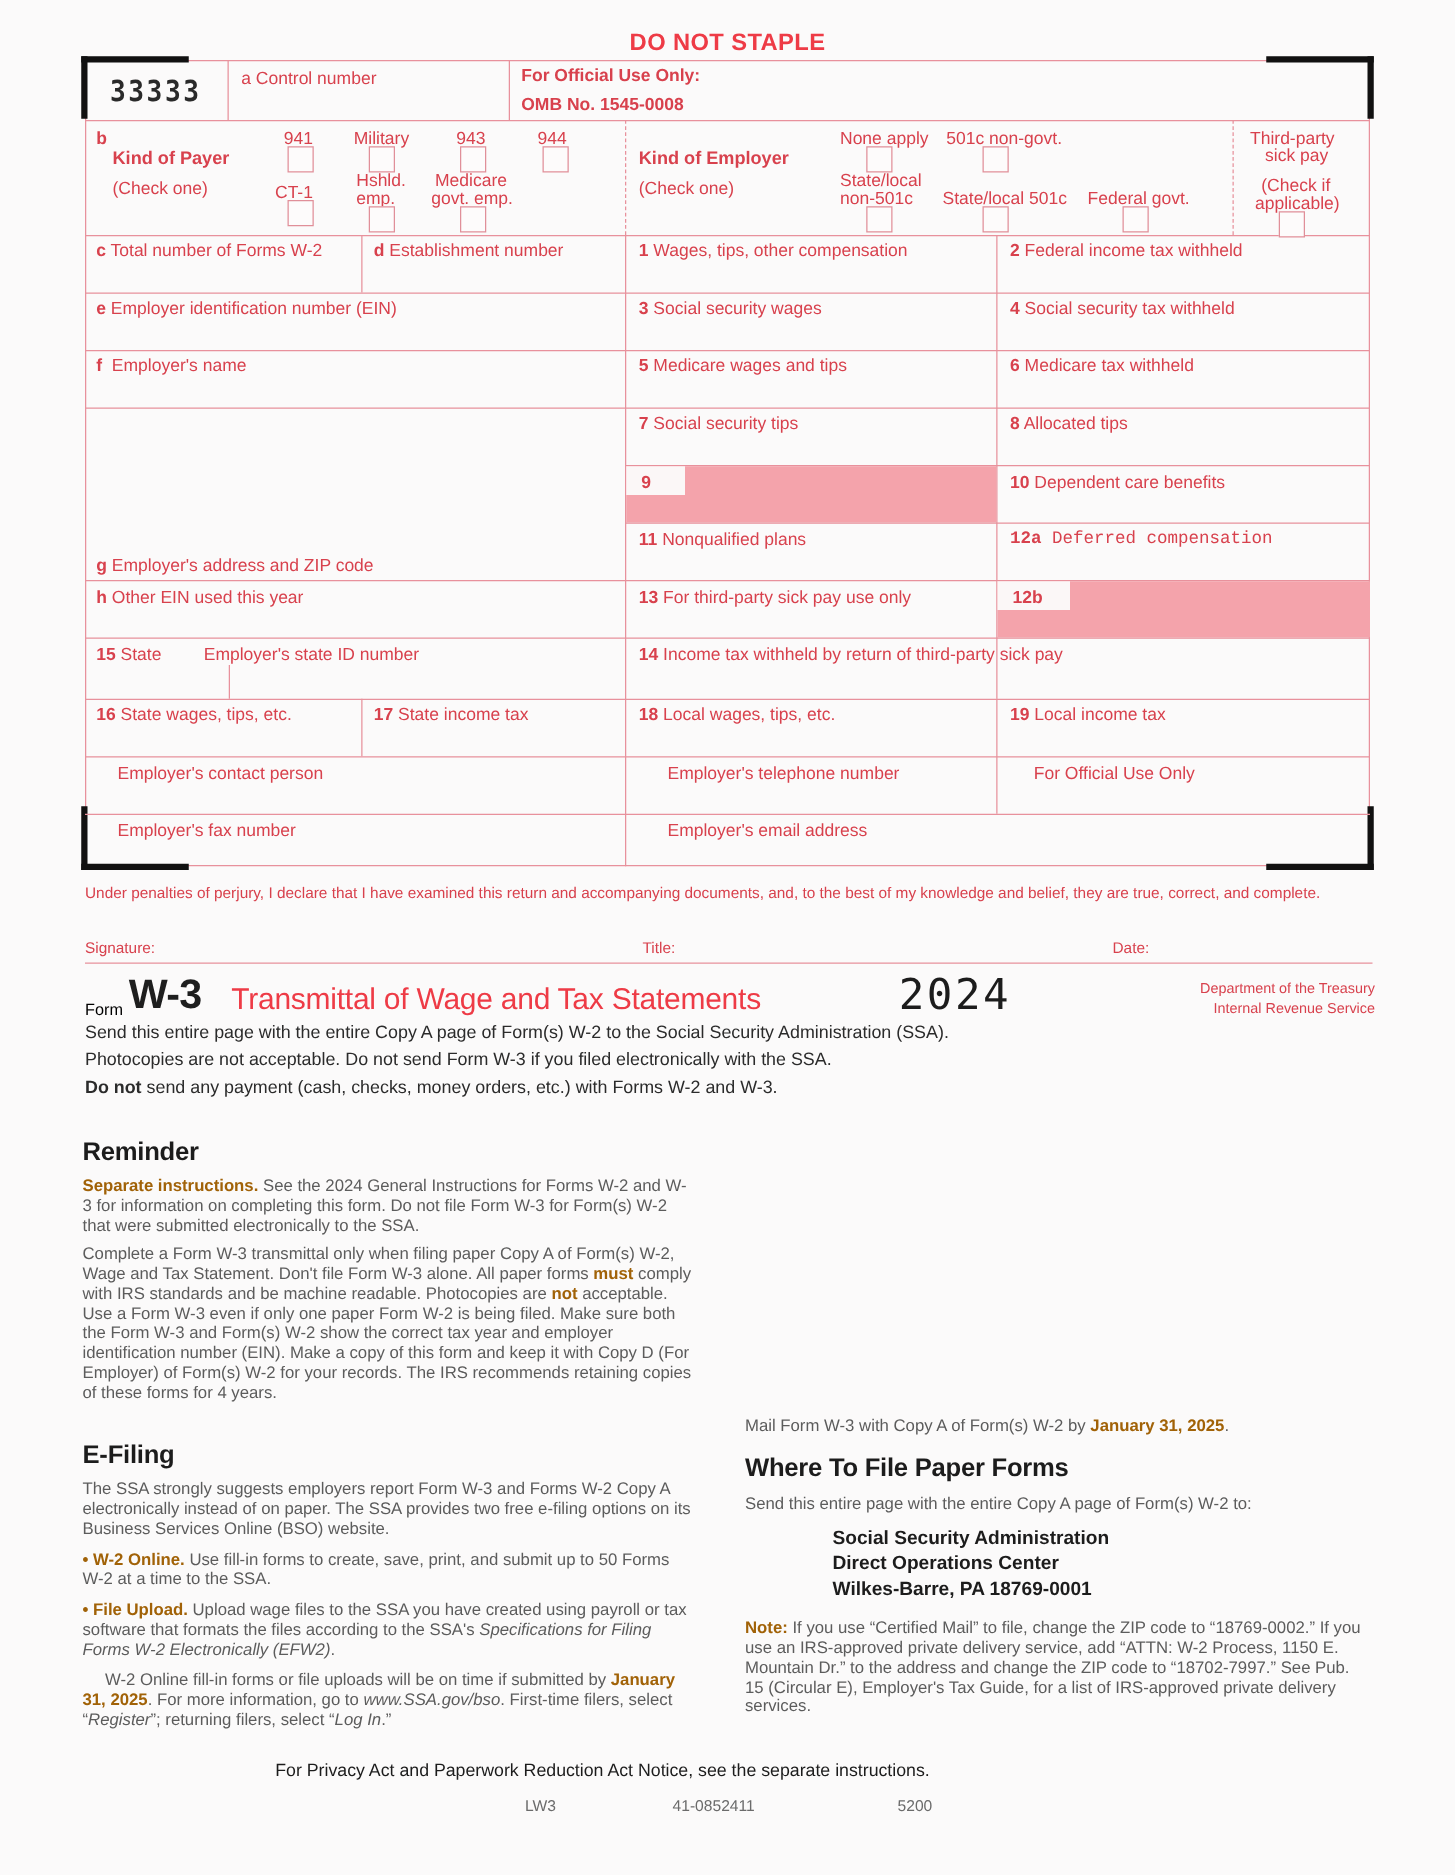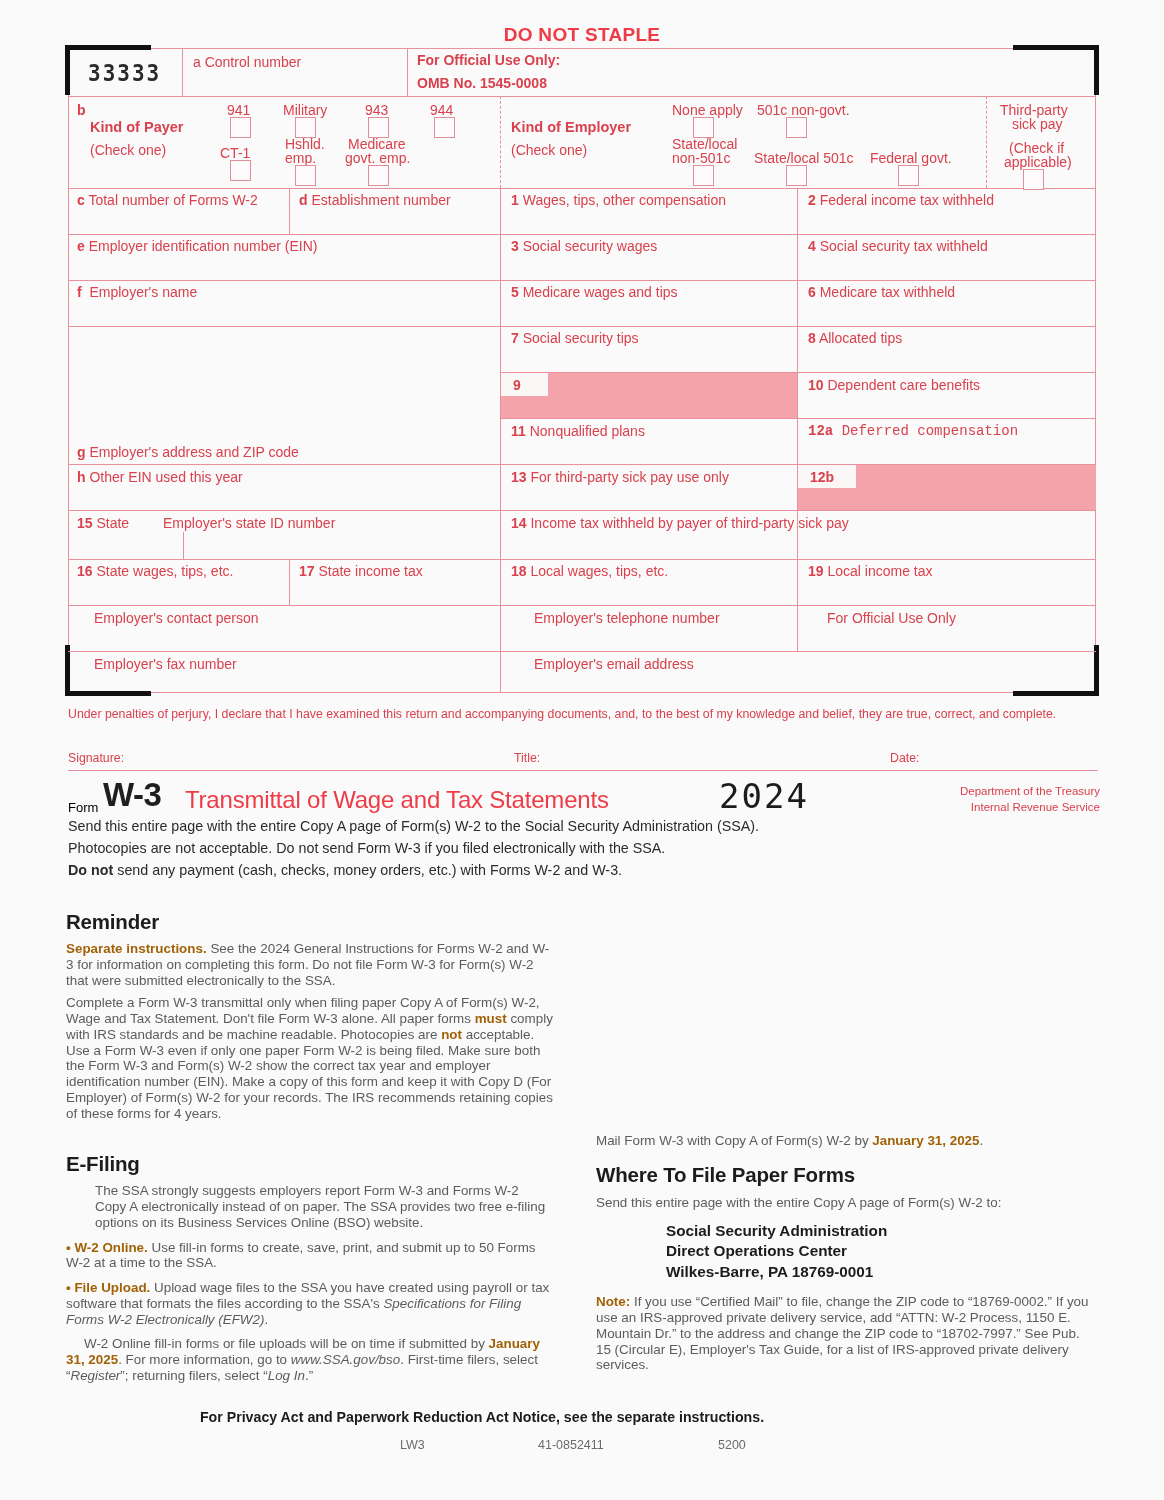--- a/index.html
+++ b/index.html
@@ -78,21 +78,21 @@
   .h2{font-size:20.5px;font-weight:bold;color:#1c1c1c;letter-spacing:-.2px;}
   .para{font-size:13.4px;color:#5c5c5c;line-height:1.175;}
   .para b{font-weight:bold;color:#a16207;}
   .para i{font-style:italic;}
   .addr{font-size:15.3px;font-weight:bold;color:#1c1c1c;line-height:1.35;}
 
   #colL{position:absolute;left:66px;top:910px;width:487px;}
   #colR{position:absolute;left:596px;top:1126px;width:500px;}
 
   #privacy{position:absolute;left:0;top:1409px;width:964px;text-align:center;
-      font-size:14.2px;font-weight:bold;color:#1c1c1c;}
+      font-size:14.2px;font-weight:normal;color:#1c1c1c;}
   #footnums{position:absolute;left:0;top:1438px;width:1164px;font-size:12.5px;
       color:#6b6b6b;}
   #footnums span{position:absolute;}
 </style>
 </head>
 <body>
 
 <div id="do-not-staple">DO NOT STAPLE</div>
 
 <div id="formbox">
@@ -209,21 +209,21 @@
   <div class="shade-tab" style="left:730px;top:417px;width:58px;height:23px;"></div>
   <div class="hline" style="left:0;top:462px;width:1028px;"></div>
   <div class="abs lbl" style="left:9px;top:421px;"><b class="boxnum">h</b> <span>Other EIN used this year</span></div>
   <div class="abs lbl" style="left:443px;top:421px;"><b class="boxnum">13</b> <span>For third-party sick pay use only</span></div>
   <div class="abs lbl" style="left:742px;top:421px;"><b class="boxnum">12b</b></div>
 
   <div class="hline" style="left:0;top:511px;width:1028px;"></div>
   <div class="vline" style="left:115px;top:484px;height:27px;"></div>
   <div class="abs lbl" style="left:9px;top:467px;"><b class="boxnum">15</b> <span>State</span></div>
   <div class="abs lbl" style="left:95px;top:467px;">Employer's state ID number</div>
-  <div class="abs lbl" style="left:443px;top:467px;"><b class="boxnum">14</b> <span>Income tax withheld by payer of third-party sick pay</span></div>
+  <div class="abs lbl" style="left:443px;top:467px;"><b class="boxnum">14</b> <span>Income tax withheld by return of third-party sick pay</span></div>
 
   <div class="hline" style="left:0;top:557px;width:1028px;"></div>
   <div class="vline" style="left:221px;top:511px;height:46px;"></div>
   <div class="vline" style="left:729px;top:511px;height:92px;"></div>
   <div class="abs lbl" style="left:9px;top:515px;"><b class="boxnum">16</b> <span>State wages, tips, etc.</span></div>
   <div class="abs lbl" style="left:231px;top:515px;"><b class="boxnum">17</b> <span>State income tax</span></div>
   <div class="abs lbl" style="left:443px;top:515px;"><b class="boxnum">18</b> <span>Local wages, tips, etc.</span></div>
   <div class="abs lbl" style="left:740px;top:515px;"><b class="boxnum">19</b> <span>Local income tax</span></div>
 
   <div class="hline" style="left:0;top:603px;width:1028px;"></div>
@@ -258,21 +258,21 @@
 <div class="sendline" style="top:862px;"><b>Do not</b><span> send any payment (cash, checks, money orders, etc.) with Forms W-2 and W-3.</span></div>
 
 <div id="colL">
 
   <div class="h2">Reminder</div>
   <div class="para" style="margin-top:7px;"><b>Separate instructions.</b><span> See the 2024 General Instructions for Forms W-2 and W-3 for information on completing this form. Do not file Form W-3 for Form(s) W-2 that were submitted electronically to the SSA.</span></div>
 
   <div class="para" style="margin-top:7px;"><span>Complete a Form W-3 transmittal only when filing paper Copy A of Form(s) W-2, Wage and Tax Statement. Don't file Form W-3 alone. All paper forms </span><b>must</b><span> comply with IRS standards and be machine readable. Photocopies are </span><b>not</b><span> acceptable. Use a Form W-3 even if only one paper Form W-2 is being filed. Make sure both the Form W-3 and Form(s) W-2 show the correct tax year and employer identification number (EIN). Make a copy of this form and keep it with Copy D (For Employer) of Form(s) W-2 for your records. The IRS recommends retaining copies of these forms for 4 years.</span></div>
 
   <div class="h2" style="margin-top:31px;">E-Filing</div>
-  <div class="para" style="margin-top:7px;margin-left:29px;">The SSA strongly suggests employers report Form W-3 and Forms W-2 Copy A electronically instead of on paper. The SSA provides two free e-filing options on its Business Services Online (BSO) website.</div>
+  <div class="para" style="margin-top:7px;">The SSA strongly suggests employers report Form W-3 and Forms W-2 Copy A electronically instead of on paper. The SSA provides two free e-filing options on its Business Services Online (BSO) website.</div>
   <div class="para" style="margin-top:9px;"><b>• W-2 Online.</b><span> Use fill-in forms to create, save, print, and submit up to 50 Forms W-2 at a time to the SSA.</span></div>
   <div class="para" style="margin-top:9px;"><b>• File Upload.</b><span> Upload wage files to the SSA you have created using payroll or tax software that formats the files according to the SSA's </span><i>Specifications for Filing Forms W-2 Electronically (EFW2)</i><span>.</span></div>
   <div class="para" style="margin-top:9px;text-indent:18px;"><span>W-2 Online fill-in forms or file uploads will be on time if submitted by </span><b>January 31, 2025</b><span>. For more information, go to </span><i>www.SSA.gov/bso</i><span>. First-time filers, select “</span><i>Register</i><span>”; returning filers, select “</span><i>Log In</i><span>.”</span></div>
 
 </div>
 
 <div id="colR">
 
   <div class="para" style="margin-top:7px;"><span>Mail Form W-3 with Copy A of Form(s) W-2 by </span><b>January 31, 2025</b><span>.</span></div>
 
@@ -284,16 +284,16 @@
     <div>Direct Operations Center</div>
     <div>Wilkes-Barre, PA 18769-0001</div>
   </div>
 
   <div class="para" style="margin-top:12px;"><b>Note:</b><span> If you use “Certified Mail” to file, change the ZIP code to “18769-0002.” If you use an IRS-approved private delivery service, add “ATTN: W-2 Process, 1150 E. Mountain Dr.” to the address and change the ZIP code to “18702-7997.” See Pub. 15 (Circular E), Employer's Tax Guide, for a list of IRS-approved private delivery services.</span></div>
 
 </div>
 
 <div id="privacy">For Privacy Act and Paperwork Reduction Act Notice, see the separate instructions.</div>
 <div id="footnums">
-  <span style="left:400px;">LW3</span>
+  <span style="left:420px;">LW3</span>
   <span style="left:538px;">41-0852411</span>
   <span style="left:718px;">5200</span>
 </div>
 
 </body></html>

